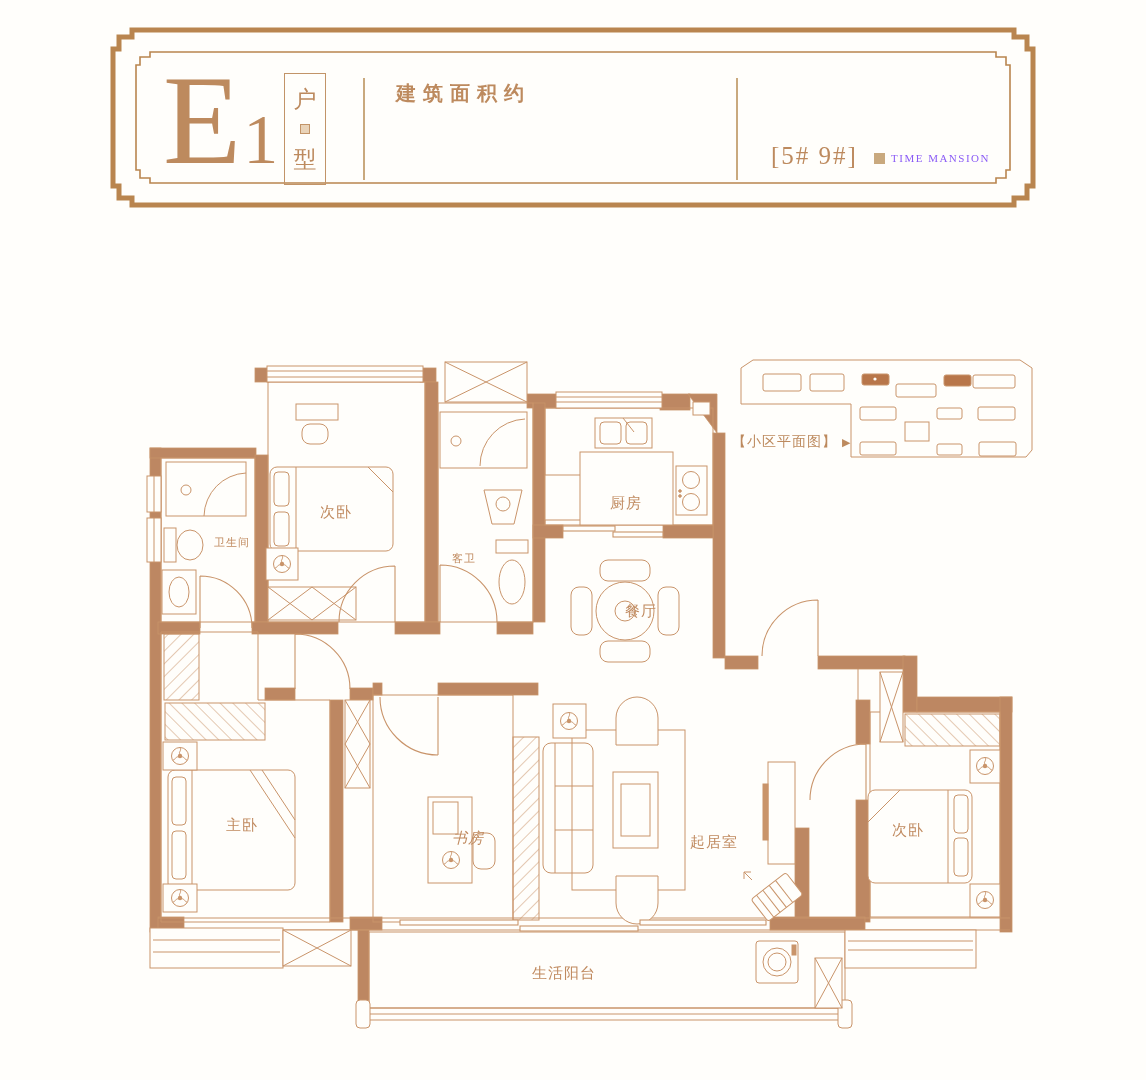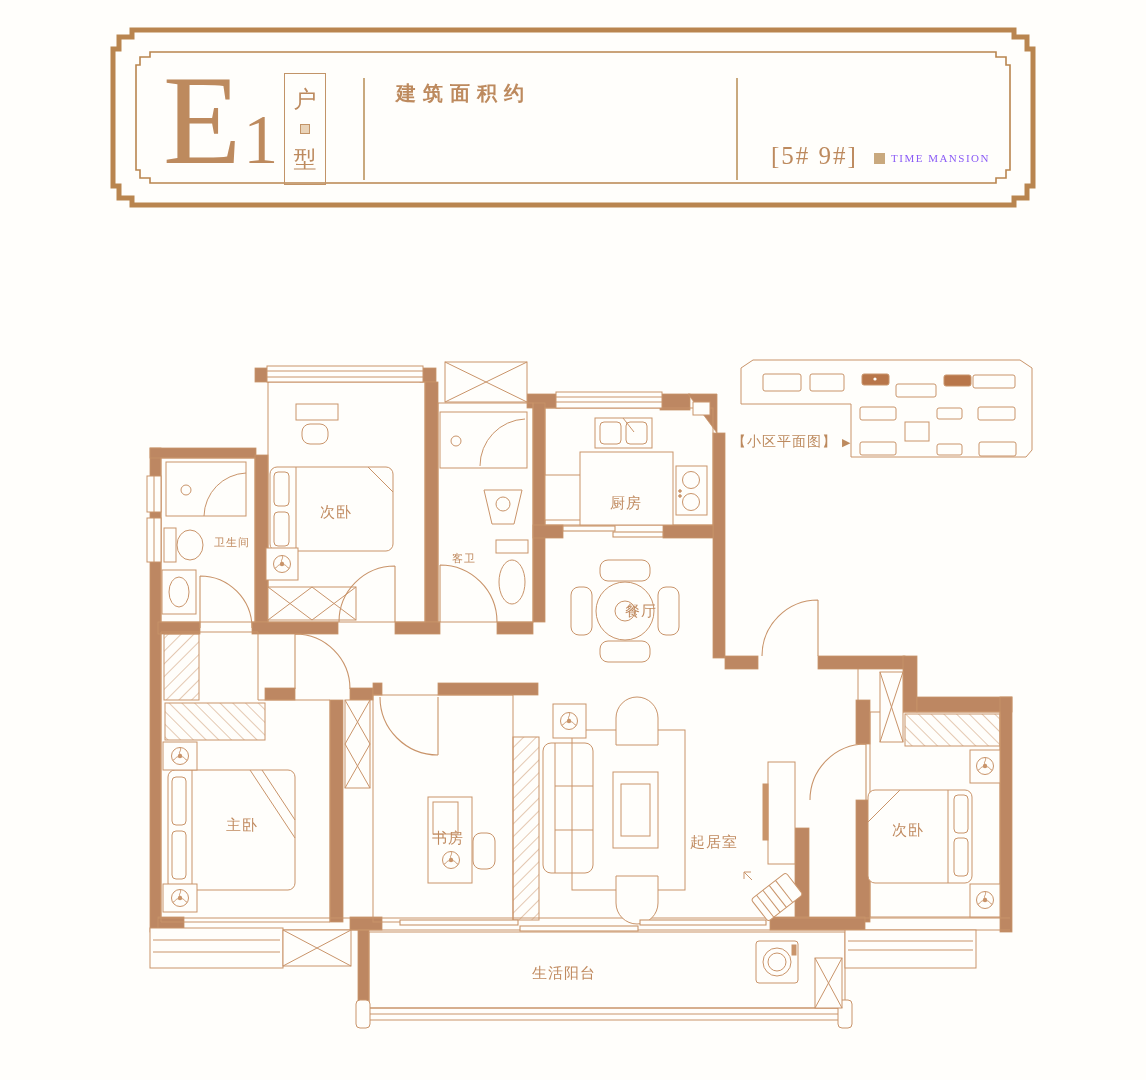--- a/index.html
+++ b/index.html
@@ -380,21 +380,21 @@
   <span class="logo"></span>
   <span class="name">TIME MANSION</span>
 </div>
 
 <span class="rl small" style="left:232px;top:542px;">卫生间</span>
 <span class="rl" style="left:336px;top:512px;">次卧</span>
 <span class="rl small" style="left:464px;top:542px;margin-top:16px;">客卫</span>
 <span class="rl" style="left:626px;top:503px;">厨房</span>
 <span class="rl" style="left:625px;top:611px;margin-left:16px;">餐厅</span>
 <span class="rl" style="left:242px;top:825px;">主卧</span>
-<span class="rl" style="left:448px;top:838px;">书房</span>
+<span class="rl" style="left:468px;top:838px;font-style:italic;">书房</span>
 <span class="rl" style="left:714px;top:842px;">起居室</span>
 <span class="rl" style="left:908px;top:830px;">次卧</span>
 <span class="rl" style="left:564px;top:973px;">生活阳台</span>
 
 <div class="siteplan-label">
   <span class="t">【小区平面图】</span>
   <span class="a">▶</span>
 </div>
 
 </div>

